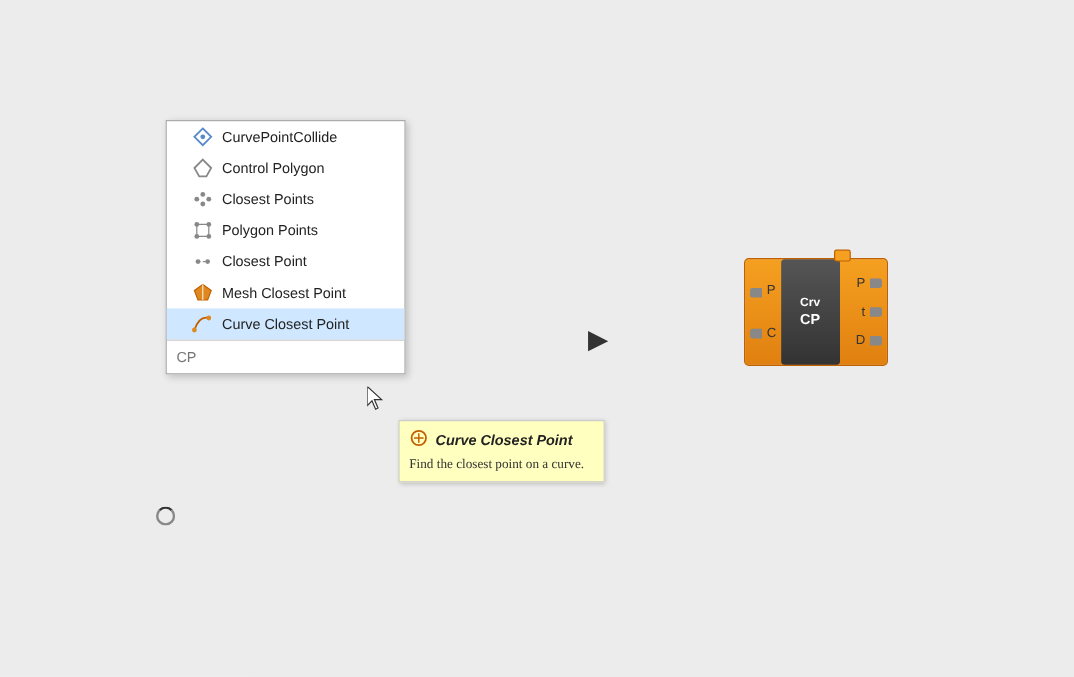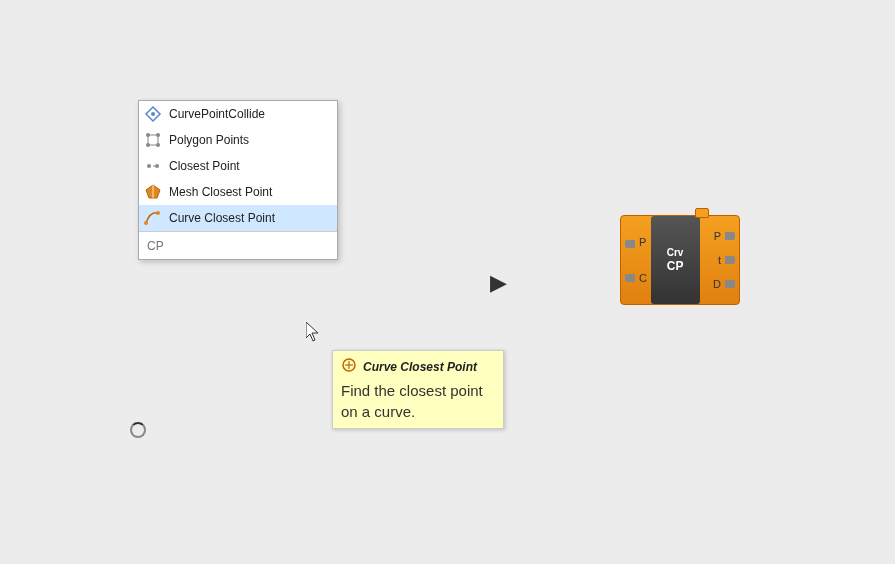--- a/index.html
+++ b/index.html
@@ -28,21 +28,21 @@
       width: 200px;
       background: white;
       border: 1px solid #aaa;
       box-shadow: 2px 2px 6px rgba(0,0,0,0.2);
       z-index: 10;
     }
 
     .menu-item {
       display: flex;
       align-items: center;
-      padding: 3px 4px;
+      padding: 3px 20px;
       cursor: pointer;
       height: 26px;
       white-space: nowrap;
     }
 
     .menu-item.selected {
       background: #d0e8ff;
     }
 
     .menu-item .icon {
@@ -94,23 +94,24 @@
       display: flex;
       align-items: center;
       font-style: italic;
       font-weight: bold;
       font-size: 12px;
       color: #222;
       margin-bottom: 4px;
     }
 
     .tooltip-desc {
-      font-size: 15px;
+      font-size: 11px;
       color: #333;
       line-height: 1.4;
+      font-family: Liberation Serif, serif;
     }
 
     
     .cursor {
       position: absolute;
       left: 306px;
       top: 322px;
       width: 16px;
       height: 20px;
       z-index: 15;
@@ -231,20 +232,39 @@
 
     <div id="menu-items-container">
         <div class="menu-item">
           <span class="icon">
             <svg width="18" height="18" viewBox="0 0 18 18">
               <polygon points="9,2 16,9 9,16 2,9" fill="none" stroke="#5588cc" stroke-width="1.5"></polygon>
               <circle cx="9" cy="9" r="2" fill="#5588cc"></circle>
             </svg>
           </span>
           <span class="label">CurvePointCollide</span>
+        </div>
+        <div class="menu-item">
+          <span class="icon">
+            <svg width="18" height="18" viewBox="0 0 18 18">
+              <polygon points="9,2 16,9 12,16 6,16 2,9" fill="none" stroke="#888" stroke-width="1.5"></polygon>
+            </svg>
+          </span>
+          <span class="label">Control Polygon</span>
+        </div>
+        <div class="menu-item">
+          <span class="icon">
+            <svg width="18" height="18" viewBox="0 0 18 18">
+              <circle cx="4" cy="9" r="2" fill="#888"></circle>
+              <circle cx="9" cy="5" r="2" fill="#888"></circle>
+              <circle cx="14" cy="9" r="2" fill="#888"></circle>
+              <circle cx="9" cy="13" r="2" fill="#888"></circle>
+            </svg>
+          </span>
+          <span class="label">Closest Points</span>
         </div>
         <div class="menu-item">
           <span class="icon">
             <svg width="18" height="18" viewBox="0 0 18 18">
               <circle cx="4" cy="4" r="2" fill="#888"></circle>
               <circle cx="14" cy="4" r="2" fill="#888"></circle>
               <circle cx="4" cy="14" r="2" fill="#888"></circle>
               <circle cx="14" cy="14" r="2" fill="#888"></circle>
               <line x1="4" y1="4" x2="14" y2="4" stroke="#888" stroke-width="1"></line>
               <line x1="4" y1="14" x2="14" y2="14" stroke="#888" stroke-width="1"></line>

